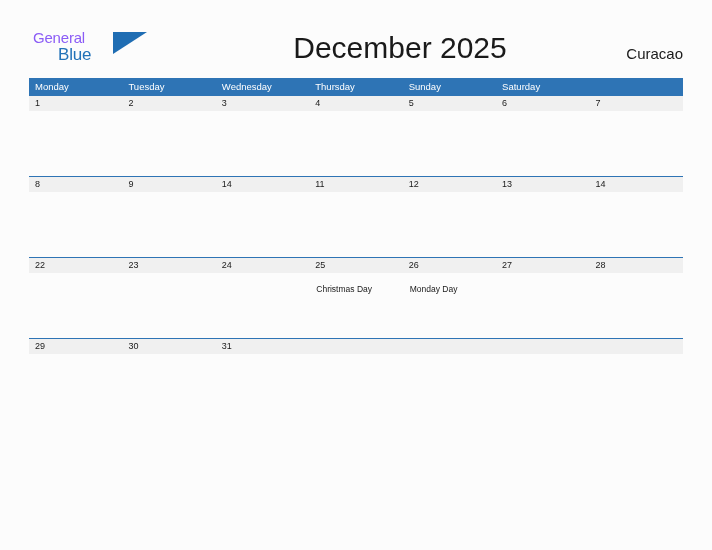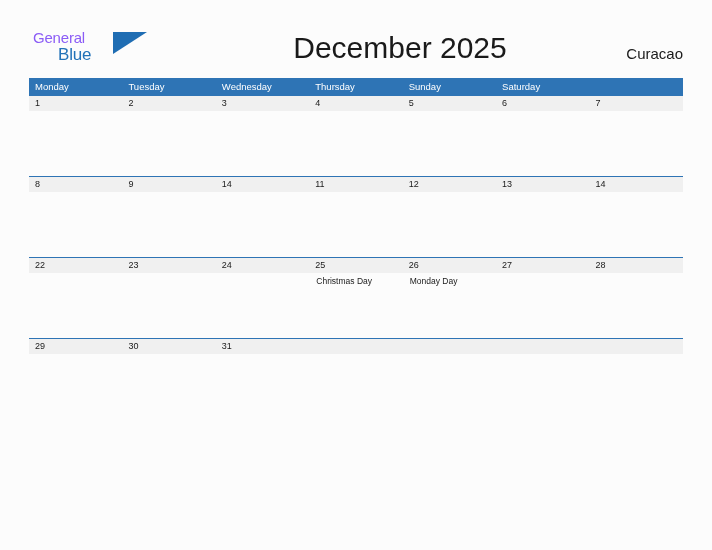--- a/index.html
+++ b/index.html
@@ -139,20 +139,21 @@
   .events-band {
     display: flex;
     width: 654px;
     height: 65px;
   }
   .event-cell {
     width: 93.43px;
     padding-left: 7px;
     padding-top: 3px;
     box-sizing: border-box;
+    margin-top: 8px;
   }
   .event-text {
     font-size: 8.5px;
     color: #1a1a1a;
     line-height: 11px;
     display: block;
     font-family: "Liberation Sans", sans-serif;
   }
   .empty-day {
     visibility: hidden;

